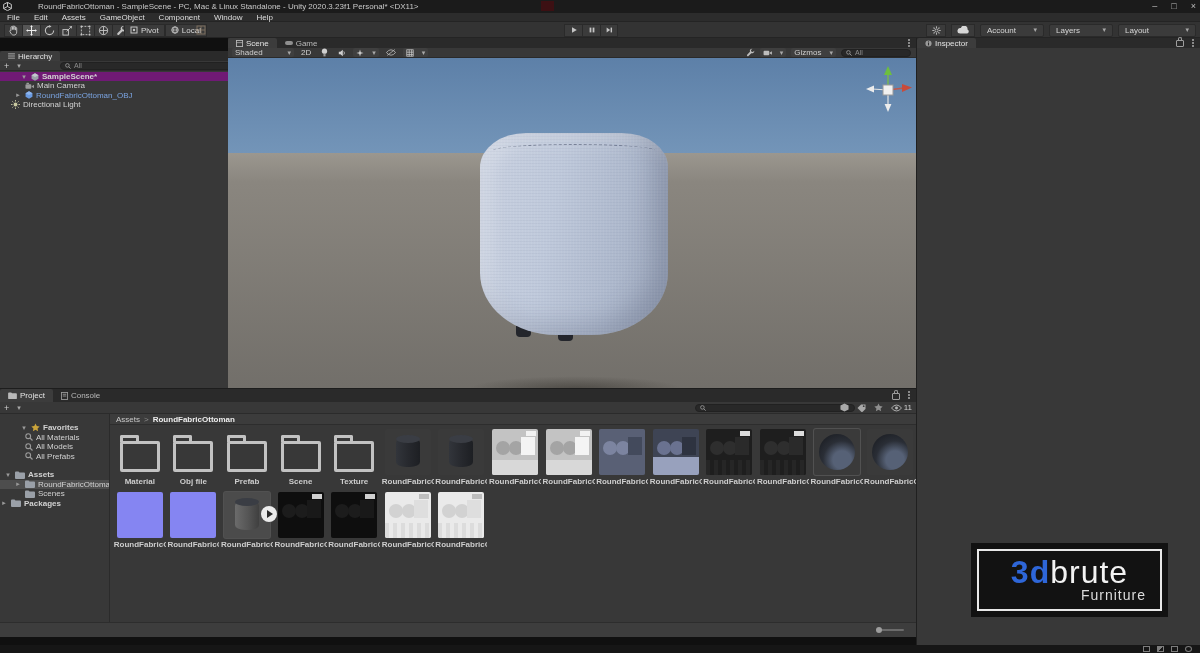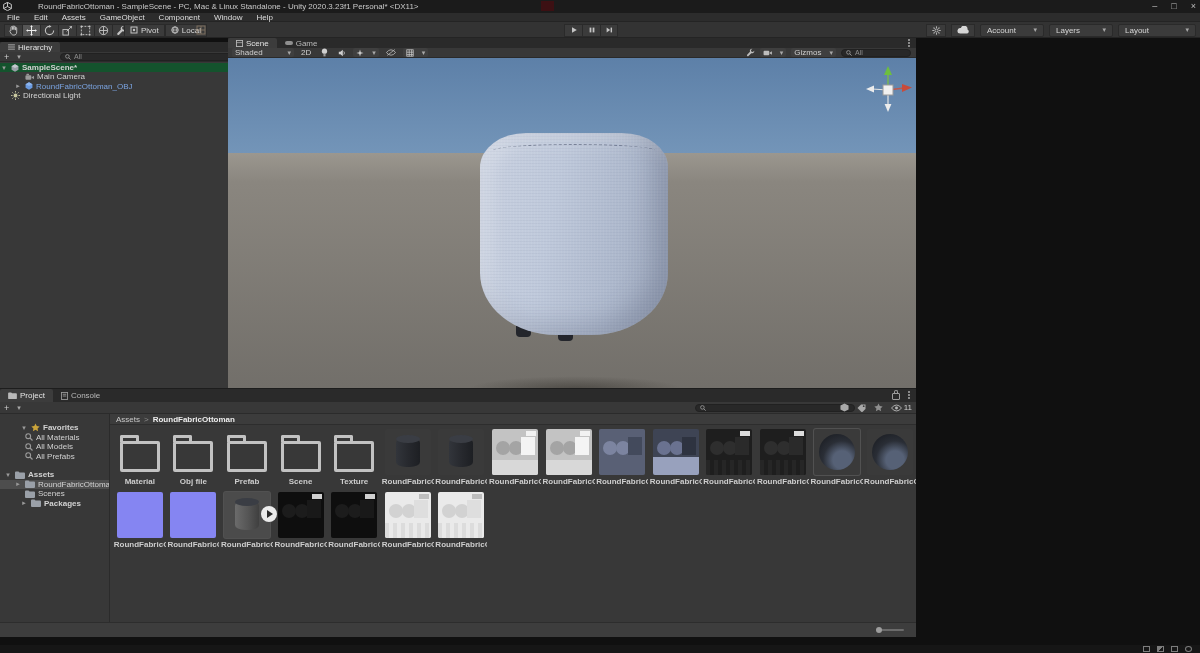--- a/index.html
+++ b/index.html
@@ -35,23 +35,23 @@
   .tab{height:10px;display:flex;align-items:center;gap:3px;padding:0 8px;font-size:8px;color:#b9b9b9;background:transparent;}
   .tab.active{background:#3c3c3c;color:#e3e3e3;border-radius:2px 2px 0 0;}
   .panel-tools{height:10px;background:#383838;border-bottom:1px solid #2b2b2b;display:flex;align-items:center;position:relative;box-sizing:border-box;}
   .searchbox{height:8px;background:#282828;border:1px solid #212121;border-radius:4px;display:flex;align-items:center;padding:0 4px;gap:3px;color:#8d8d8d;font-size:7px;box-sizing:border-box;}
   .dots{display:inline-block;width:2px;height:2px;background:#ababab;border-radius:50%;box-shadow:0 3px 0 #ababab,0 -3px 0 #ababab;}
   .lockic{display:inline-block;width:6px;height:5px;border:1px solid #9e9e9e;border-radius:1px;position:relative;}
   .lockic::before{content:'';position:absolute;left:1px;top:-4px;width:2px;height:3px;border:1px solid #9e9e9e;border-bottom:none;border-radius:2px 2px 0 0;}
   .plusdd{font-size:9px;color:#cfcfcf;display:flex;align-items:center;gap:2px;padding:0 4px;}
 
   
-  .hierarchy{left:0;top:42px;width:264px;height:358px;border-right:1px solid #202020;}
+  .hierarchy{left:0;top:51px;width:264px;height:358px;border-right:1px solid #202020;}
   .hrow{display:flex;align-items:center;height:9.3px;font-size:8px;color:#d2d2d2;white-space:nowrap;gap:3px;}
-  .hrow.scene{background:#14532d;font-weight:bold;}
+  .hrow.scene{background:#701a75;font-weight:bold;padding-left:20px;}
   .hrow .flex1{flex:1;}
   .blue{color:#7aa3e0;}
   .expander{width:8px;text-align:center;color:#9a9a9a;font-size:7px;flex:none;}
 
   
   .sceneview{left:228px;top:38px;width:688px;height:358px;}
   .scenetools{height:10px;background:#383838;border-bottom:1px solid #2a2a2a;display:flex;align-items:center;gap:4px;padding:0 4px;position:relative;box-sizing:border-box;}
   .stool{display:flex;align-items:center;gap:2px;color:#cfcfcf;font-size:8px;padding:0 3px;height:9px;background:#3f3f3f;border-radius:2px;}
   .stool.plain{background:transparent;}
   .canvas{position:relative;width:688px;height:338px;overflow:hidden;
@@ -474,20 +474,40 @@
         <polygon points="52,25.6 42,22 42,30" fill="#c84b3b"></polygon>
         <line x1="28" y1="28" x2="12" y2="27" stroke="#e3e3e3" stroke-width="1.2"></line>
         <polygon points="6,27 14,23.6 14,30.4" fill="#ececec"></polygon>
         <line x1="28" y1="28" x2="28" y2="42" stroke="#e3e3e3" stroke-width="1.2"></line>
         <polygon points="28,50 24.6,42 31.4,42" fill="#ececec"></polygon>
         <rect x="23" y="23" width="10" height="10" fill="#f0f0f0" stroke="#9a9a9a"></rect>
       </svg>
     </div>
   </div>
 
+  <div class="abs panel inspector">
+    <div class="tabbar">
+      <div class="tab active">
+        <svg width="7" height="7" viewBox="0 0 8 8">
+            <circle cx="4" cy="4" r="3.5" fill="#9a9a9a"></circle>
+            <rect x="3.4" y="3.2" width="1.2" height="3" fill="#2f2f2f"></rect>
+            <rect x="3.4" y="1.6" width="1.2" height="1.1" fill="#2f2f2f"></rect>
+          </svg>
+        <span>Inspector</span>
+      </div>
+      <span class="lockic" style="position:absolute;right:16px;top:2px"></span>
+      <span class="dots" style="position:absolute;right:6px;top:4px"></span>
+    </div>
+    <div class="logoBox">
+      <div class="logoInner">
+        <div class="brand"><b>3d</b><span>brute</span></div>
+        <div class="brandsub">Furniture</div>
+      </div>
+    </div>
+  </div>
 
   <div class="abs panel project">
     <div class="tabbar">
       <div class="tab active">
         <svg width="9" height="7" viewBox="0 0 10 8">
             <path d="M0 1.5 Q0 .5 1 .5 H3.5 L4.5 1.5 H9 Q10 1.5 10 2.5 V7 Q10 8 9 8 H1 Q0 8 0 7Z" fill="#b9b9b9"></path>
           </svg>
         <span>Project</span>
       </div>
       <div class="tab">
@@ -592,21 +612,21 @@
         </div>
         <div class="trow" style="padding-left: 14px;">
           <span class="expander"></span>
           <span>
             <svg width="10" height="8" viewBox="0 0 10 8">
               <path d="M0 1.5 Q0 .5 1 .5 H3.5 L4.5 1.5 H9 Q10 1.5 10 2.5 V7 Q10 8 9 8 H1 Q0 8 0 7Z" fill="#9aa0a8"></path>
             </svg>
           </span>
           <span>Scenes</span>
         </div>
-        <div class="trow" style="padding-left: 0; margin-left: 20px;">
+        <div class="trow" style="padding-left: 0;">
           <span class="expander">▸</span>
           <span>
             <svg width="10" height="8" viewBox="0 0 10 8">
               <path d="M0 1.5 Q0 .5 1 .5 H3.5 L4.5 1.5 H9 Q10 1.5 10 2.5 V7 Q10 8 9 8 H1 Q0 8 0 7Z" fill="#9aa0a8"></path>
             </svg>
           </span>
           <span style="font-weight: bold;">Packages</span>
         </div>
       </div>
     <div class="pbody">

